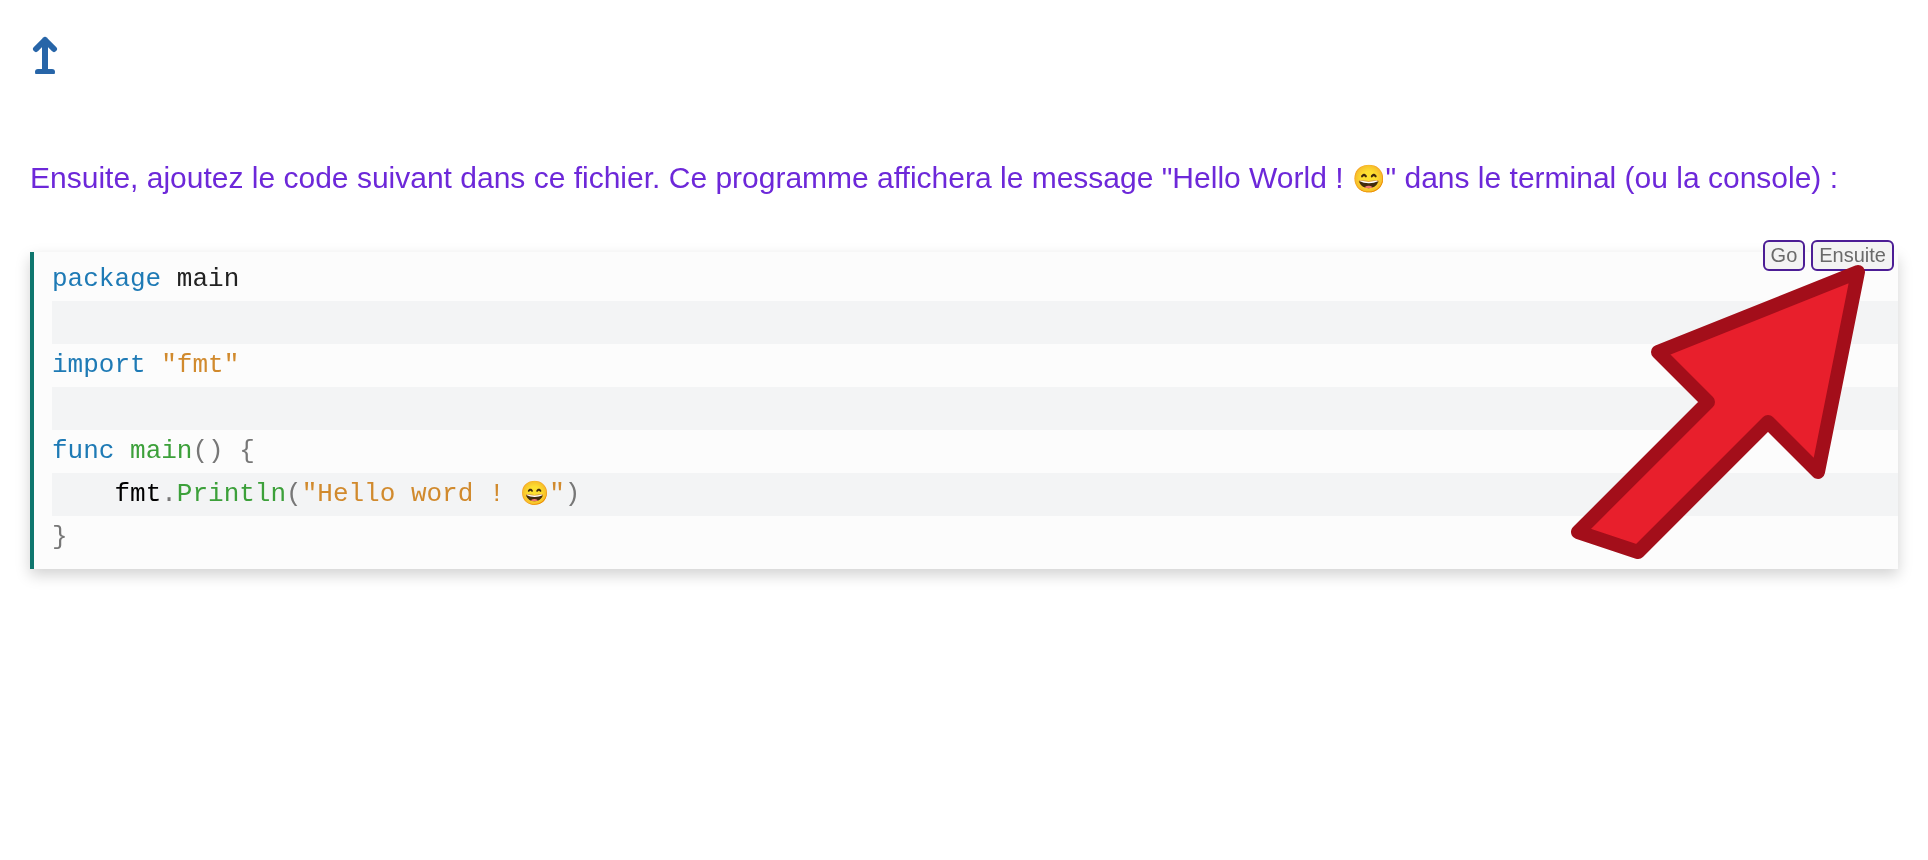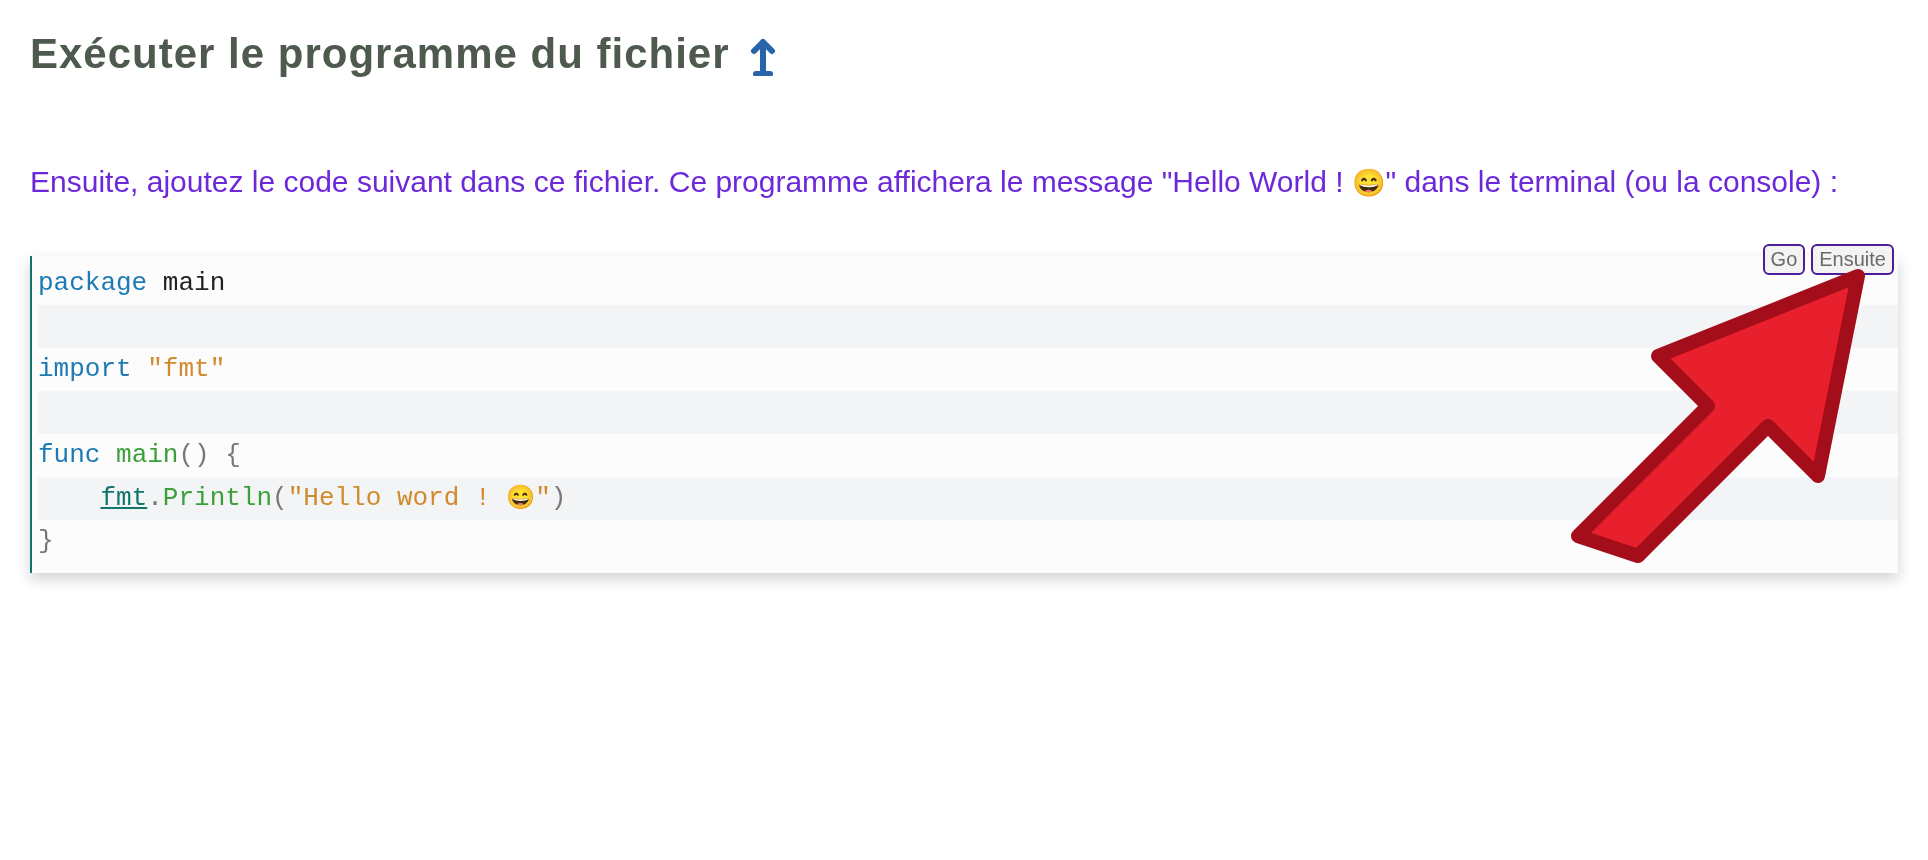--- a/index.html
+++ b/index.html
@@ -32,41 +32,41 @@
       color: #6d28d9;
       line-height: 1.6;
       margin-bottom: 50px;
     }
     .code-container {
       position: relative;
       margin-top: 20px;
     }
     .code-block {
       background: #fcfcfc;
-      border-left: 2px solid #0f766e;
+      border-left: 4px solid #0f766e;
       font-family: 'Consolas', 'Monaco', 'Courier New', monospace;
       font-size: 26px;
       line-height: 1.5;
-      padding: 6px 0 10px 6px;
+      padding: 6px 0 10px 18px;
       box-shadow: 0 6px 14px rgba(0,0,0,0.18);
       position: relative;
       overflow: visible;
     }
     .code-line {
       padding: 2px 0;
     }
     .code-line:nth-child(even) {
       background: #f3f4f5;
     }
     .kw-package, .kw-import, .kw-func { color: #1e7ab5; }
     .kw-main { color: #222; }
     .kw-string { color: #d18a2d; }
     .kw-paren, .kw-brace, .kw-dot { color: #777; }
     .kw-func-name { color: #3ca03a; }
-    .kw-pkg-ident { color: #0f766e; text-decoration: underline; }
+    .kw-pkg-ident { color: #000000; }
     .code-badges {
       position: absolute;
       top: -12px;
       right: 4px;
       display: flex;
       gap: 6px;
       z-index: 2;
     }
     .badge {
       background: #f3f3f3;
@@ -88,21 +88,20 @@
       z-index: 5;
     }
     .emoji {
       font-size: 0.9em;
     }
   </style>
 </head>
 <body>
 
 <h1 class="heading">
-  <span>Exécuter le programme du fichier</span>
   <span class="heading-link-icon">
     <svg width="30" height="44" viewBox="0 0 30 44">
       <path d="M 15 42 L 15 10 M 15 10 L 6 19 M 15 10 L 24 19" stroke="#2765a8" stroke-width="6" fill="none" stroke-linecap="round" stroke-linejoin="round"></path>
       <path d="M 8 42 L 22 42" stroke="#2765a8" stroke-width="6" stroke-linecap="round"></path>
     </svg>
   </span>
 </h1>
 
 <p class="paragraph">
   <span>Ensuite, ajoutez le code suivant dans ce fichier. Ce programme affichera le message "Hello World ! </span><span class="emoji">😄</span><span>" dans le terminal (ou la console) :</span>

